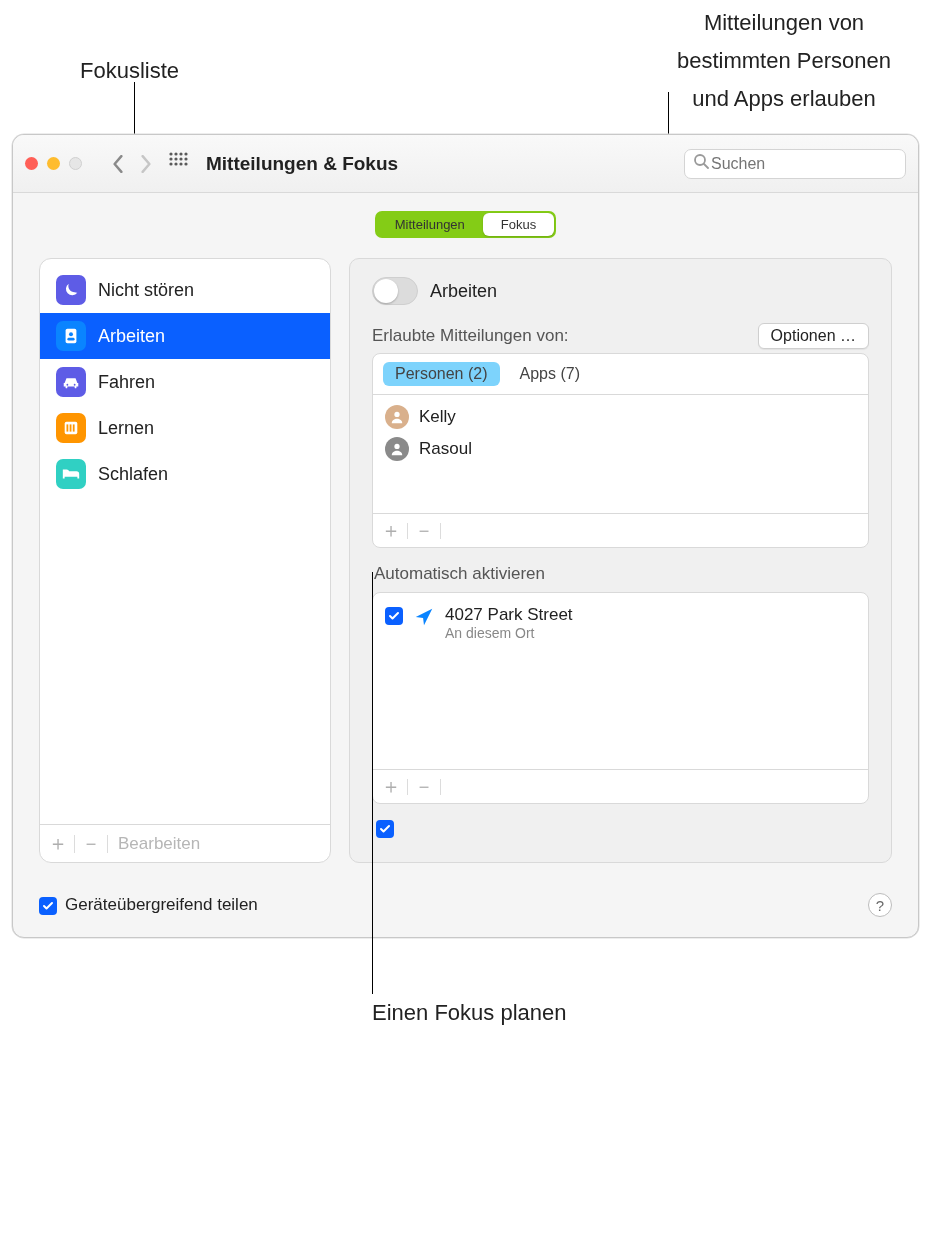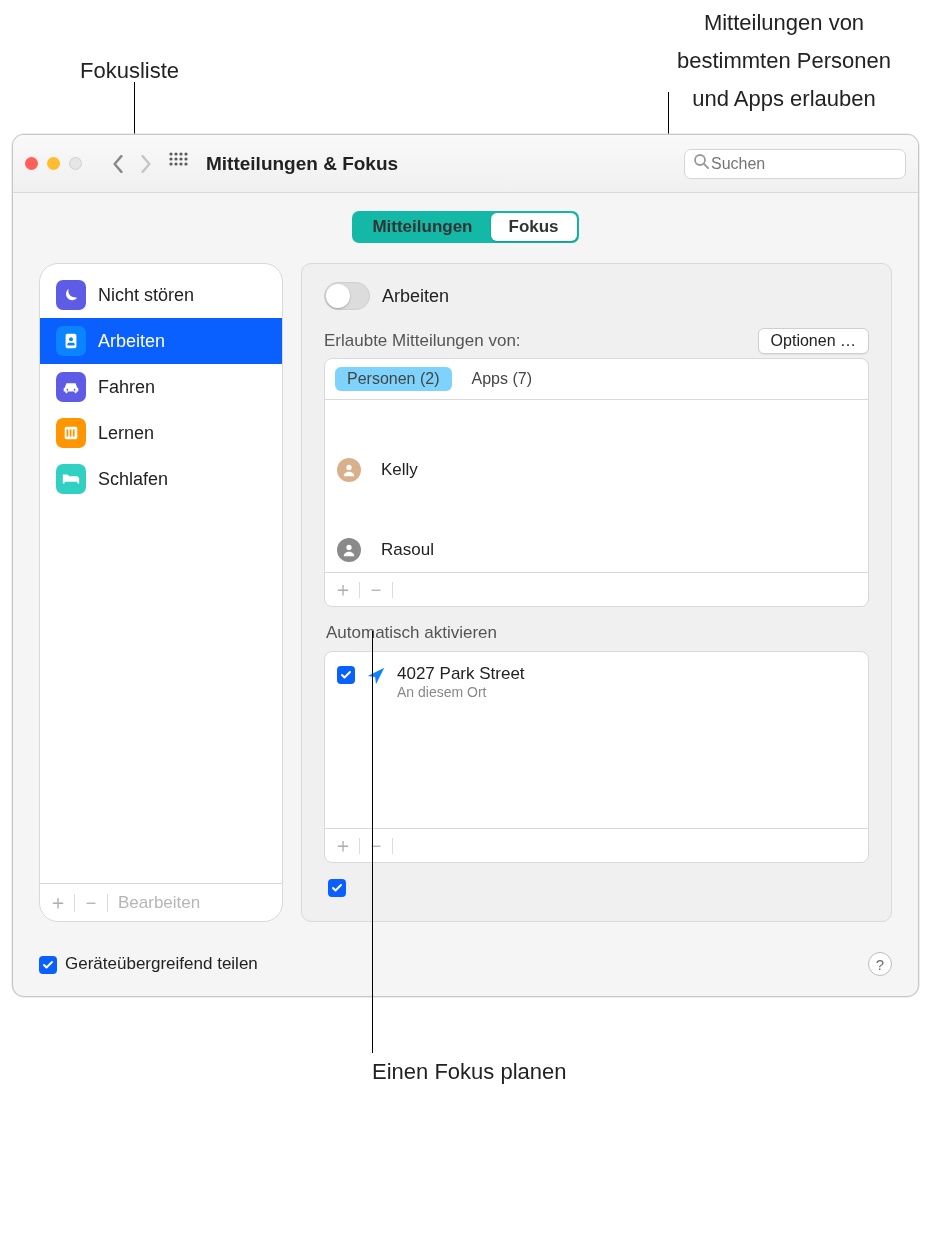--- a/index.html
+++ b/index.html
@@ -57,28 +57,28 @@
   }
   .grid-icon { margin:0 10px 0 8px; color:#5a5a5a; }
   .title { font-size:19px; font-weight:600; margin-left:8px;}
   .search-wrap { margin-left:auto; }
   .search {
     width:222px; height:30px; border:1px solid #d4d4d4; border-radius:7px;
     background:#fff; display:flex; align-items:center; padding:0 8px; color:#9a9a9a;
   }
   .search input{ border:none; outline:none; flex:1; font-size:16px; color:#333; background:transparent;}
   .seg-wrap{ display:flex; justify-content:center; padding:18px 0 0 0;}
-  .segmented{ background:#14b8a6; border-radius:7px; padding:2px; display:flex; font-size:17px;font-weight:bold;}
+  .segmented{ background:#84cc16; border-radius:7px; padding:2px; display:flex; font-size:13px;}
   .segmented .seg{ padding:4px 18px; border-radius:6px; color:#333;}
   .segmented .seg.active{ background:#fff; box-shadow:0 0 1px rgba(0,0,0,.1),0 1px 2px rgba(0,0,0,.15);}
   .content{
     display:flex; gap:18px; padding:20px 26px 22px 26px;
   }
   .sidebar{
-    width:244px; background:#fff; border:1px solid var(--border-grey); border-radius:19px;
+    width:292px; background:#fff; border:1px solid var(--border-grey); border-radius:12px;
     display:flex; flex-direction:column; overflow:hidden;
   }
   .sb-list{ flex:1; padding:8px 0;}
   .sb-item{ display:flex; align-items:center; gap:12px; padding:8px 16px; font-size:18px;}
   .sb-item.sel{ background:var(--row-sel); color:#fff;}
   .sb-icon{ width:30px; height:30px; border-radius:7px; display:flex;align-items:center;justify-content:center; flex:0 0 30px;}
   .sb-footer{ border-top:1px solid var(--border-grey); height:38px; display:flex; align-items:center; padding:0 8px; color:#aeaeae; font-size:20px;}
   .sb-footer .sep{width:1px;height:18px;background:#dcdcdc;margin:0 6px;}
   .sb-footer .edit{ font-size:17px; color:#b6b6b6; margin-left:4px;}
   .main{ flex:1; background:#f0f0f0; border:1px solid var(--border-grey); border-radius:10px; padding:18px 22px 18px 22px;}
@@ -86,21 +86,21 @@
   .toggle{ width:46px; height:28px; background:#dcdcdc; border-radius:14px; position:relative; border:1px solid #cfcfcf;}
   .toggle .knob{ position:absolute; left:1px; top:1px; width:24px; height:24px; background:#fff; border-radius:50%; box-shadow:0 1px 2px rgba(0,0,0,.25);}
   .section-head{ display:flex; align-items:center; justify-content:space-between; margin-bottom:4px;}
   .section-head .lbl{ font-size:17px; color:#555;}
   .opt-btn{ background:#fff; border:1px solid #cfcfcf; border-radius:6px; padding:3px 12px; font-size:16px; box-shadow:0 1px 1px rgba(0,0,0,.06);}
   .listbox{ background:#fff; border:1px solid var(--border-grey); border-radius:8px; overflow:hidden;}
   .tabs{ display:flex; gap:8px; padding:8px 10px; border-bottom:1px solid var(--border-grey); font-size:16px;}
   .pill{ padding:3px 12px; border-radius:6px; color:#444;}
   .pill.active{ background:#7dd3fc;}
   .plist{ padding:6px 10px; min-height:118px;}
-  .prow{ display:flex; align-items:center; gap:20px; padding:4px 2px; font-size:17px;margin-top:48px;}
+  .prow{ display:flex; align-items:center; gap:10px; padding:4px 2px; font-size:17px;}
   .avatar{ width:24px;height:24px;border-radius:50%; background:#c9a68a; display:flex;align-items:center;justify-content:center;}
   .lb-footer{ border-top:1px solid var(--border-grey); height:34px; display:flex; align-items:center; padding:0 8px; color:#aeaeae; font-size:20px;}
   .lb-footer .sep{width:1px;height:16px;background:#dcdcdc;margin:0 6px;}
   .subhead{ font-size:17px; color:#555; margin:16px 0 8px 2px;}
   .auto-box{ background:#fff; border:1px solid var(--border-grey); border-radius:8px; }
   .auto-row{ display:flex; align-items:flex-start; gap:10px; padding:12px 12px 8px 12px;}
   .chk{ width:18px;height:18px; border-radius:4px; background:var(--accent-blue); display:flex;align-items:center;justify-content:center; flex:0 0 18px; margin-top:2px;}
   .chk svg{width:12px;height:12px;}
   .loc-icon{ width:22px;height:22px; color:#0a84ff; flex:0 0 22px; margin-top:1px;}
   .auto-main .t{ font-size:17px;} .auto-main .s{ font-size:14px; color:#888;}

